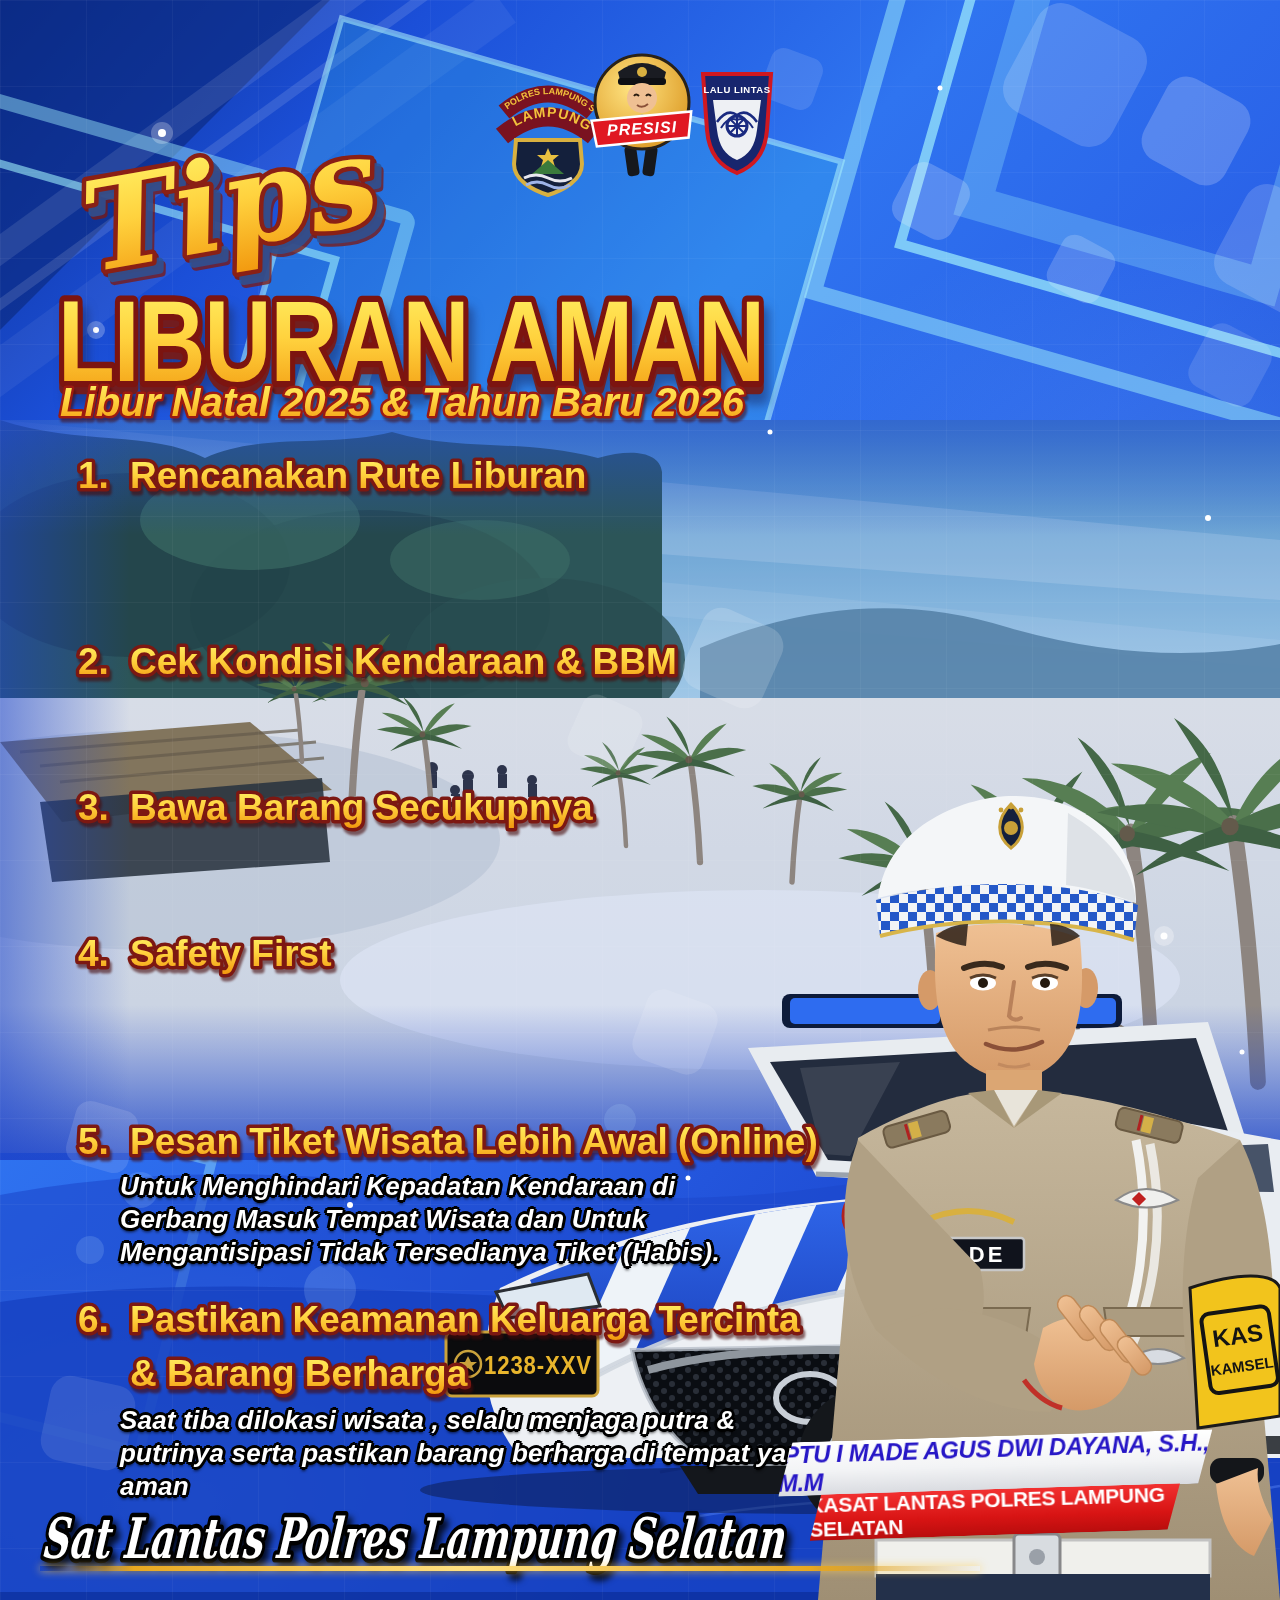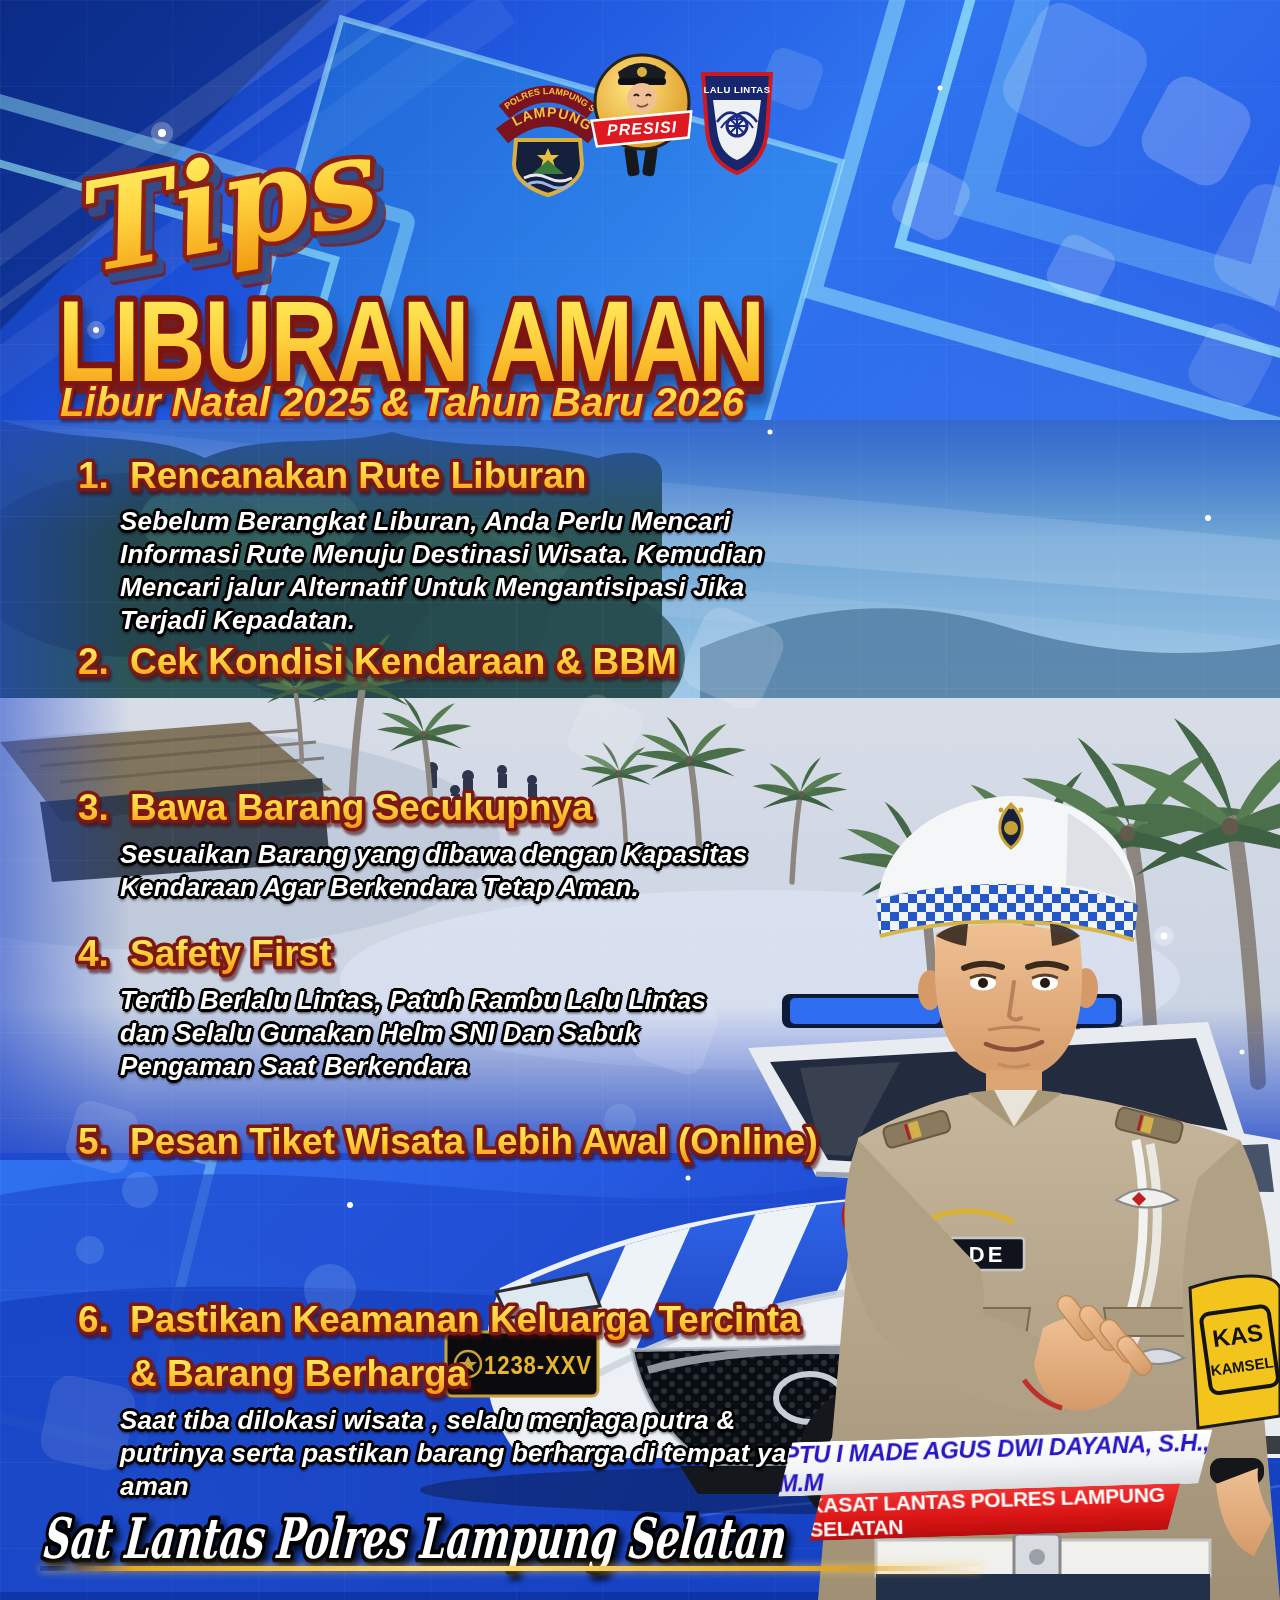--- a/index.html
+++ b/index.html
@@ -516,43 +516,41 @@
   </svg>
 
   <svg class="abs z5 t-sub" style="left:52px;top:370px" width="724" height="62" viewBox="0 0 724 62">
     <text x="8" y="46" textLength="684" lengthAdjust="spacingAndGlyphs">Libur Natal 2025 &amp; Tahun Baru 2026</text>
   </svg>
 
   <svg class="abs z8 tip-head" style="left:72px;top:446px" width="860" height="56" viewBox="0 0 860 56">
     <text x="6" y="42">1.</text>
     <text x="58" y="42">Rencanakan Rute Liburan</text>
   </svg>
-  <div class="tip-body z8" style="left:120px;top:505px;width:700px">Sebelum Berangkat Liburan, Anda Perlu Mencari Informasi Rute Menuju Destinasi Wisata. Kemudian Mencari jalur Alternatif Untuk Mengantisipasi Jika Terjadi Kepadatan.</div>
 
   <svg class="abs z8 tip-head" style="left:72px;top:632px" width="860" height="56" viewBox="0 0 860 56">
     <text x="6" y="42">2.</text>
     <text x="58" y="42">Cek Kondisi Kendaraan &amp; BBM</text>
   </svg>
 
   <svg class="abs z8 tip-head" style="left:72px;top:778px" width="860" height="56" viewBox="0 0 860 56">
     <text x="6" y="42">3.</text>
     <text x="58" y="42">Bawa Barang Secukupnya</text>
   </svg>
-  <div class="tip-body z8" style="left:120px;top:838px;width:640px">Sesuaikan Barang yang dibawa dengan Kapasitas Kendaraan Agar Berkendara Tetap Aman.</div>
 
   <svg class="abs z8 tip-head" style="left:72px;top:924px" width="860" height="56" viewBox="0 0 860 56">
     <text x="6" y="42">4.</text>
     <text x="58" y="42">Safety First</text>
   </svg>
-  <div class="tip-body z8" style="left:120px;top:984px;width:620px">Tertib Berlalu Lintas, Patuh Rambu Lalu Lintas dan Selalu Gunakan Helm SNI Dan Sabuk Pengaman Saat Berkendara</div>
 
   <svg class="abs z8 tip-head" style="left:72px;top:1112px" width="880" height="56" viewBox="0 0 880 56">
     <text x="6" y="42">5.</text>
     <text x="58" y="42">Pesan Tiket Wisata Lebih Awal (Online)</text>
   </svg>
+  <div class="tip-body z8" style="left:120px;top:1170px;width:650px">Untuk Menghindari Kepadatan Kendaraan di Gerbang Masuk Tempat Wisata dan Untuk Mengantisipasi Tidak Tersedianya Tiket (Habis).</div>
 
   <svg class="abs z8 tip-head" style="left:72px;top:1290px" width="880" height="112" viewBox="0 0 880 112">
     <text x="6" y="42">6.</text>
     <text x="58" y="42">Pastikan Keamanan Keluarga Tercinta</text>
     <text x="58" y="96">&amp; Barang Berharga</text>
   </svg>
   <div class="tip-body z8" style="left:120px;top:1404px;width:720px">Saat tiba dilokasi wisata , selalu menjaga putra &amp; putrinya serta pastikan barang berharga di tempat yang aman</div>
 
   <div class="banners">
     <div class="banner-white">IPTU I MADE AGUS DWI DAYANA, S.H., M.M</div>

